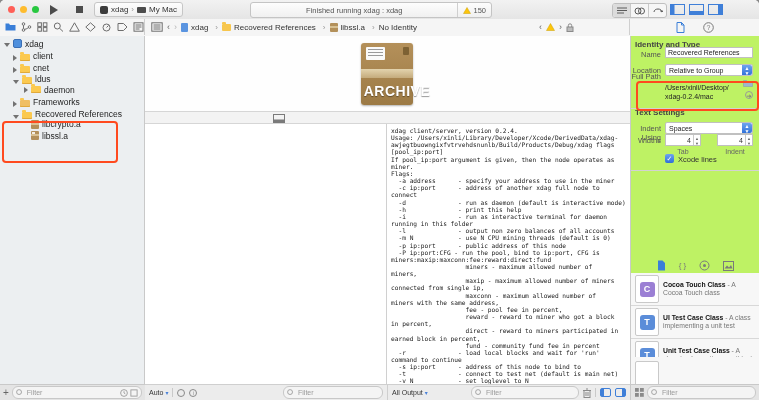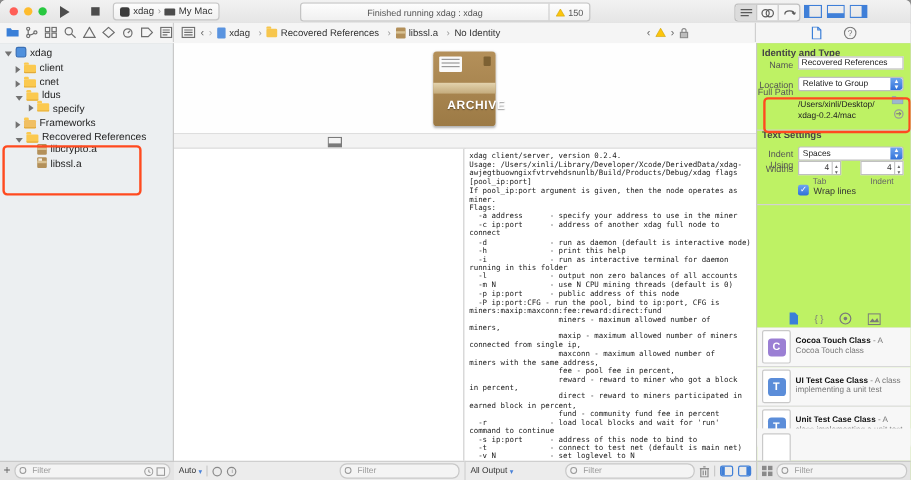--- a/index.html
+++ b/index.html
@@ -62,21 +62,21 @@
   .filterfield input::placeholder{color:#9a9a9a;}
   .ficon{flex:none;}
   
   .editor{position:absolute;left:145px;top:36px;width:485px;height:364px;background:#fff;}
   .preview{position:absolute;left:0;top:0;width:485px;height:76px;background:#fefefe;border-bottom:1px solid #d6d6d6;box-sizing:border-box;}
   .archive{position:absolute;left:216px;top:7px;width:52px;height:62px;background:linear-gradient(#b4905a,#9c7a45);border-radius:3px;box-shadow:0 1px 2px rgba(0,0,0,.3);}
   .archive .label{position:absolute;left:5px;top:4px;width:19px;height:13px;background:#fafafa;border-radius:1px;}
   .archive .label i{display:block;height:1px;background:#9a9a9a;margin:2px 2px 0 2px;}
   .archive .stamp{position:absolute;right:4px;top:4px;width:6px;height:8px;background:#7d6133;border-radius:1px;}
   .archive .band{position:absolute;left:0;top:26px;width:52px;height:9px;background:linear-gradient(#e3d3ae,#c4ab7c);}
-  .archive .word{position:absolute;left:0;top:40px;width:72px;text-align:center;font-size:10px;font-weight:bold;color:#fff;letter-spacing:.5px;text-shadow:0 1px 1px rgba(0,0,0,.4);}
+  .archive .word{position:absolute;left:0;top:40px;width:72px;text-align:center;font-size:14px;font-weight:bold;color:#fff;letter-spacing:.5px;text-shadow:0 1px 1px rgba(0,0,0,.4);}
   .debugbar{position:absolute;left:0;top:76px;width:485px;height:12px;background:#f3f3f3;border-bottom:1px solid #d6d6d6;box-sizing:border-box;}
   .dbicon{position:absolute;left:128px;top:2px;}
   .debugarea{position:absolute;left:0;top:88px;width:485px;height:260px;}
   .vars{position:absolute;left:0;top:0;width:242px;height:260px;background:#fff;border-right:1px solid #d0d0d0;box-sizing:border-box;}
   .consolepane{position:absolute;left:243px;top:0;width:242px;height:260px;background:#fff;overflow:hidden;}
   .consolepane pre{margin:0;padding:3px 0 0 3px;font-family:"DejaVu Sans Mono",monospace;font-size:6.2px;line-height:7.15px;color:#1a1a1a;}
   .barbottom{position:absolute;bottom:0;height:16px;background:#ececec;border-top:1px solid #cfcfcf;display:flex;align-items:center;box-sizing:border-box;font-size:7px;color:#444;}
   .varsbar{left:0;width:242px;padding:0 4px;gap:4px;}
   .consolebar{left:242px;width:243px;padding:0 4px;gap:4px;border-left:1px solid #cfcfcf;}
   .scopebtn{display:flex;align-items:center;gap:2px;color:#333;white-space:nowrap;}
@@ -314,21 +314,21 @@
           <span>cnet</span>
         </div>
       <div class="trow ind1">
           <span class="disc open"></span>
           <span class="ticon i-folder"></span>
           <span>ldus</span>
         </div>
       <div class="trow ind2">
           <span class="disc closed"></span>
           <span class="ticon i-folder"></span>
-          <span>specify</span>
+          <span>daemon</span>
         </div>
       <div class="trow ind1">
           <span class="disc closed"></span>
           <span class="ticon i-folder tan"></span>
           <span>Frameworks</span>
         </div>
       <div class="trow ind1">
           <span class="disc open"></span>
           <span class="ticon i-folder"></span>
           <span>Recovered References</span>
@@ -491,21 +491,21 @@
       <span class="num">4</span>
       <span class="step">▲<br>▼</span>
     </div>
     <div class="widthfield" style="left:86px;width:36px;">
       <span class="num">4</span>
       <span class="step">▲<br>▼</span>
     </div>
     <div class="sublbl" style="left:34px;width:36px;">Tab</div>
     <div class="sublbl" style="left:86px;width:36px;">Indent</div>
     <div class="checkbox">✓</div>
-    <div class="wraplbl">Wrap lines</div>
+    <div class="wraplbl">Xcode lines</div>
     <div class="hr" style="top:134px;"></div>
 
     <div class="libtabs">
       <svg width="9" height="11" viewBox="0 0 9 11">
           <path d="M1 0.5 h4.5 L8 3 v7.5 H1 Z" fill="#3a7fd8"></path>
         </svg>
       <span style="font-size:8px;color:#7a7a7a;">{ }</span>
       <svg width="11" height="11" viewBox="0 0 11 11">
           <circle cx="5.5" cy="5.5" r="4.5" fill="none" stroke="#7a7a7a"></circle>
           <circle cx="5.5" cy="5.5" r="1.5" fill="#7a7a7a"></circle>

